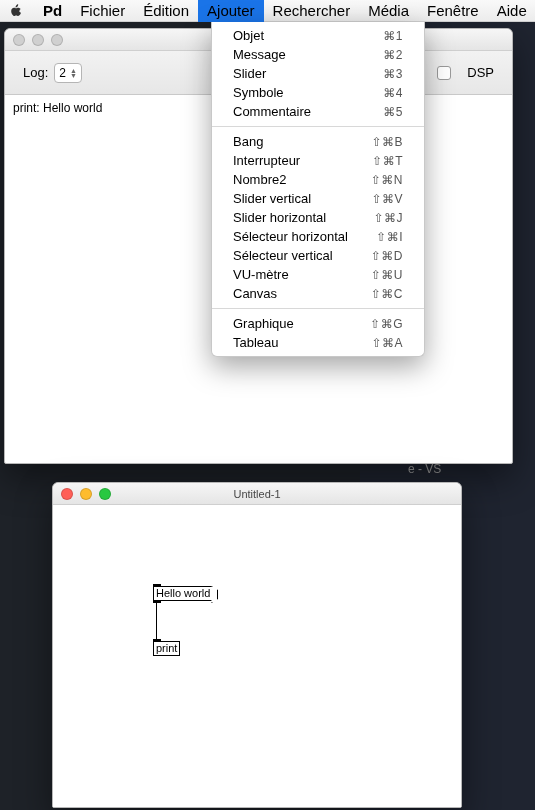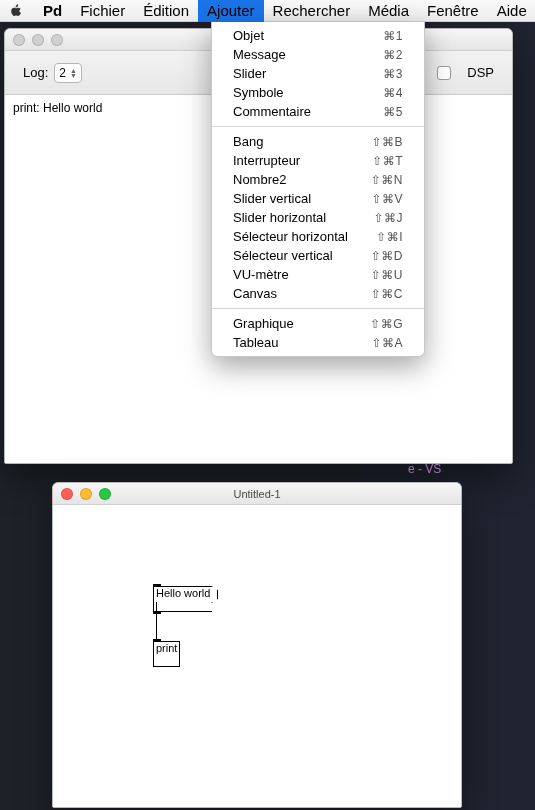--- a/index.html
+++ b/index.html
@@ -26,21 +26,21 @@
   .dropdown .sep { height:1px; background:#d8d8d8; margin:5px 0;}
   .dropdown .sc { color:#555; font-size:12px; letter-spacing:0.5px;}
 
   
   .codebg { position:absolute; top:22px; right:0; bottom:0; width:175px;
     background:#1f2430; color:#9aa5b1; font-family:Menlo,Consolas,monospace;
     font-size:12px; padding:60px 6px 6px 6px; line-height:18px; overflow:hidden; z-index:1;}
   .codebg .ln { white-space:pre; }
   .codebg .num { color:#6b7280; display:inline-block; width:30px; text-align:right; margin-right:12px;}
   .codebg .c-red{color:#e06c75;} .codebg .c-grn{color:#98c379;}
-  .codebg .c-blu{color:#f0abfc;} .codebg .c-org{color:#d19a66;}
+  .codebg .c-blu{color:#a3a3a3;} .codebg .c-org{color:#d19a66;}
 
   
   .win { position:absolute; background:#fff; border:1px solid #b7b7b7;
     border-radius:6px 6px 2px 2px; box-shadow:0 14px 36px rgba(0,0,0,.45); }
   .win .titlebar { height:22px; background:linear-gradient(#f6f6f6,#e5e5e5);
     border-bottom:1px solid #cfcfcf; border-radius:6px 6px 0 0;
     display:flex; align-items:center; padding:0 8px; position:relative;}
   .traffic { display:flex; gap:7px; }
   .traffic .dot { width:12px; height:12px; border-radius:50%; border:1px solid rgba(0,0,0,.15);}
   .dot.red{background:#ff5f57;} .dot.yel{background:#febc2e;} .dot.grn{background:#28c840;}
@@ -56,21 +56,21 @@
   .spin { width:28px; height:20px; background:#fff; border:1px solid #b5b5b5;
     border-radius:4px; display:flex; align-items:center; padding:0 4px; gap:4px; font-size:12px;}
   .spin .arrows { width:9px; display:flex; flex-direction:column; line-height:5px; font-size:7px; color:#666;}
   .ck { width:14px; height:14px; border:1px solid #9a9a9a; border-radius:3px; background:#fff; display:inline-block;}
   .console .out { padding:6px 8px; font-size:12px; font-family:Menlo,Consolas,monospace;}
 
   
   .patch { top:482px; left:52px; width:410px; height:326px; z-index:20;}
   .patch .canvas { position:relative; width:100%; height:calc(100% - 22px); background:#fff;}
   .box { position:absolute; font-family:Menlo,Consolas,monospace; font-size:11px;
-    border:1px solid #000; background:#fff; padding:0 2px; line-height:13px; height:26px;}
+    border:1px solid #000; background:#fff; padding:0 2px; line-height:13px; height:15px;}
   .msgbox { border-right:none; }
   .msgbox::after { content:""; position:absolute; right:-6px; top:-1px; width:6px; height:15px;
     border:1px solid #000; border-left:none; background:#fff;
     clip-path: polygon(0 0, 100% 25%, 100% 75%, 0 100%); }
   .iolet { position:absolute; width:8px; height:3px; background:#000;}
   .wire { position:absolute; width:1px; background:#000;}
 </style>
 </head>
 <body>
 

